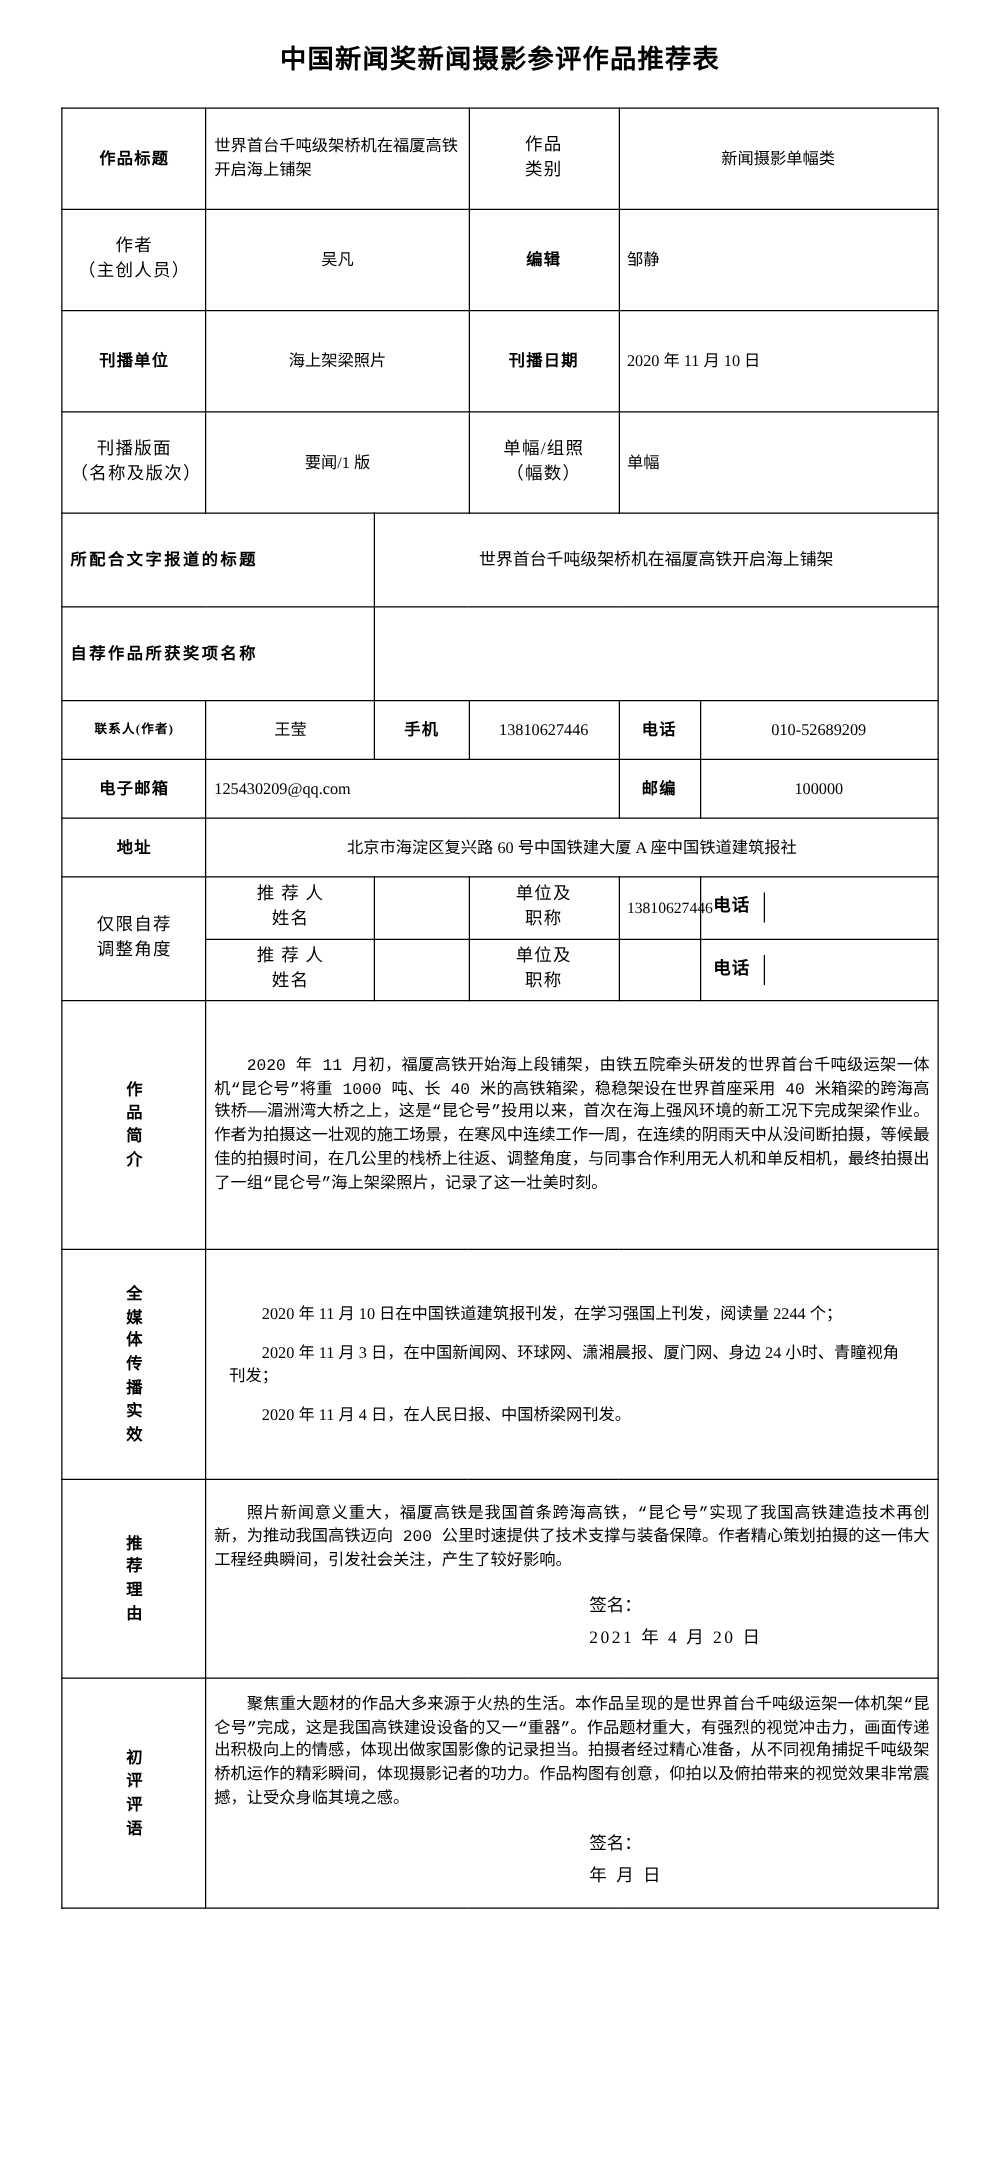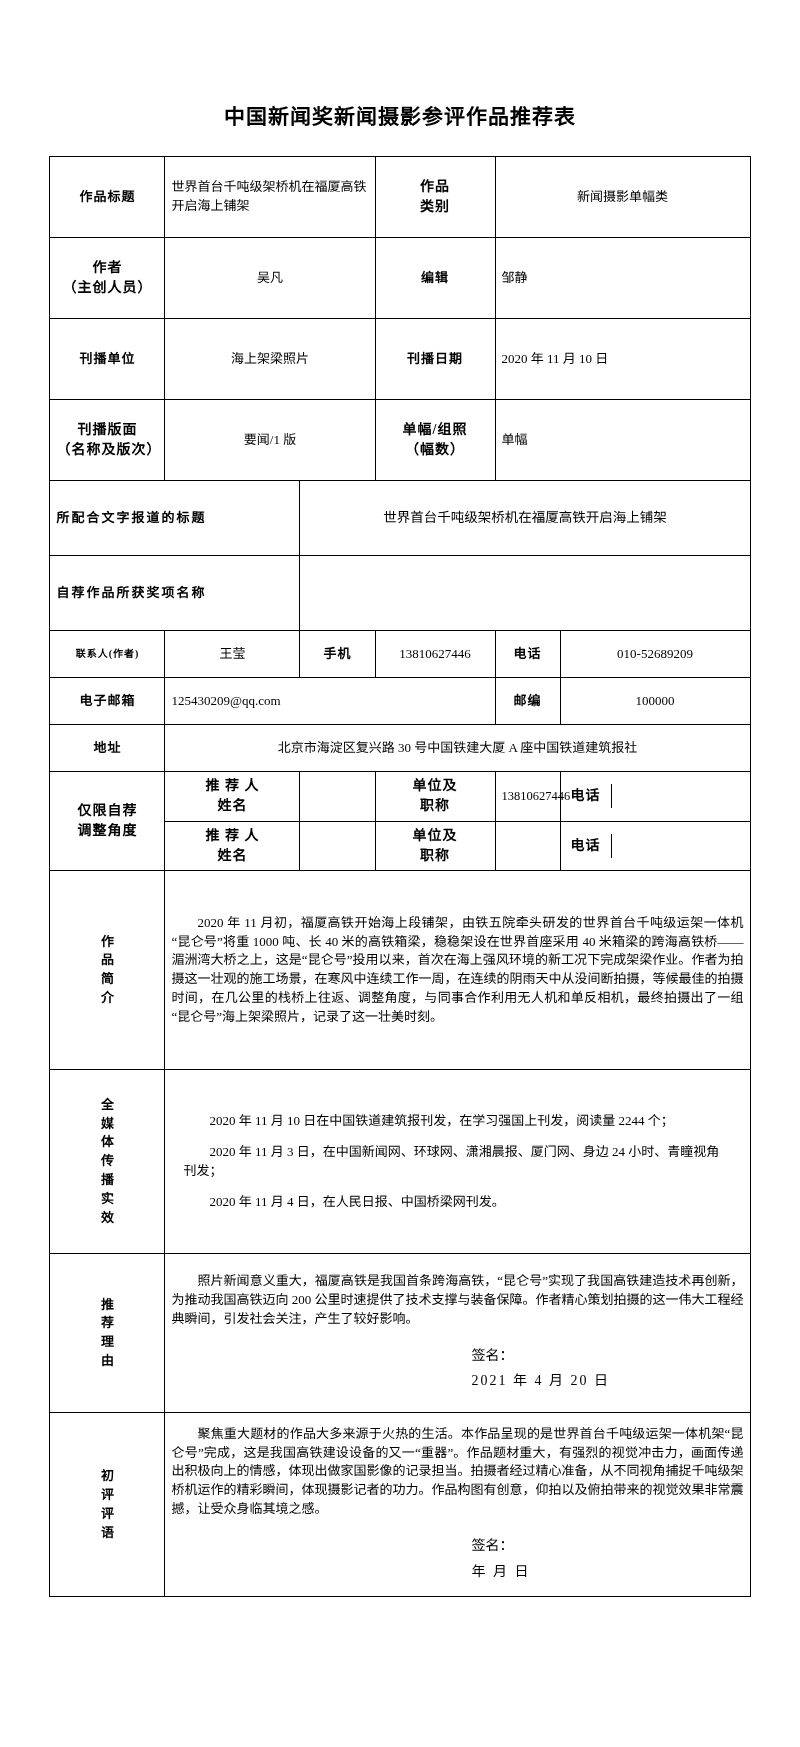--- a/index.html
+++ b/index.html
@@ -20,21 +20,21 @@
     box-sizing: border-box;
     padding: 0 0 20px 0;
     background: #fff;
     position: relative;
   }
   .doc-title {
     text-align: center;
     font-size: 21px;
     font-weight: bold;
     letter-spacing: 1px;
-    padding-top: 100px;
+    padding-top: 30px;
     padding-bottom: 26px;
     font-family: "Liberation Serif", "DejaVu Serif", serif;
   }
   table.form {
     border-collapse: collapse;
     width: 700px;
     margin: 0 auto;
     table-layout: fixed;
   }
   table.form td {
@@ -45,21 +45,21 @@
     line-height: 1.45;
   }
   .lbl {
     text-align: center;
     font-weight: bold;
     font-size: 15px;
     letter-spacing: 1px;
   }
   .lbl-sub {
     display: block;
-    font-weight: bold;
+    font-weight: normal;
     font-size: 14px;
   }
   .val {
     text-align: left;
     font-size: 13px;
     padding-left: 10px;
   }
   .val-c {
     text-align: center;
     font-size: 13px;
@@ -102,20 +102,21 @@
     font-size: 13.2px;
     line-height: 1.95;
     text-align: justify;
     text-justify: inter-ideograph;
     padding: 10px 12px 10px 12px;
     vertical-align: top;
   }
   .body-text p {
     margin: 0;
     text-indent: 2em;
+    font-family: Liberation Mono, monospace;
   }
   .sig-block {
     margin-top: 14px;
     text-align: left;
     padding-left: 300px;
     font-size: 14px;
     line-height: 1.85;
   }
   .sig-block .sig-date {
     letter-spacing: 2px;
@@ -210,21 +211,21 @@
 
       <tr>
         <td class="lbl h-row">电子邮箱</td>
         <td class="val" colspan="3">125430209@qq.com</td>
         <td class="lbl">邮编</td>
         <td class="val-c">100000</td>
       </tr>
 
       <tr>
         <td class="lbl h-row">地址</td>
-        <td class="val-c" colspan="5">北京市海淀区复兴路 30 号中国铁建大厦 A 座中国铁道建筑报社</td>
+        <td class="val-c" colspan="5">北京市海淀区复兴路 60 号中国铁建大厦 A 座中国铁道建筑报社</td>
       </tr>
 
       <tr>
         <td class="lbl" rowspan="2" style="font-size:15px">
           <span class="lbl-sub">仅限自荐</span>
           <span class="lbl-sub">调整角度</span>
         </td>
         <td class="lbl h-row" style="width:60px;font-size:14px">
           <span class="lbl-sub">推 荐 人</span>
           <span class="lbl-sub">姓名</span>

